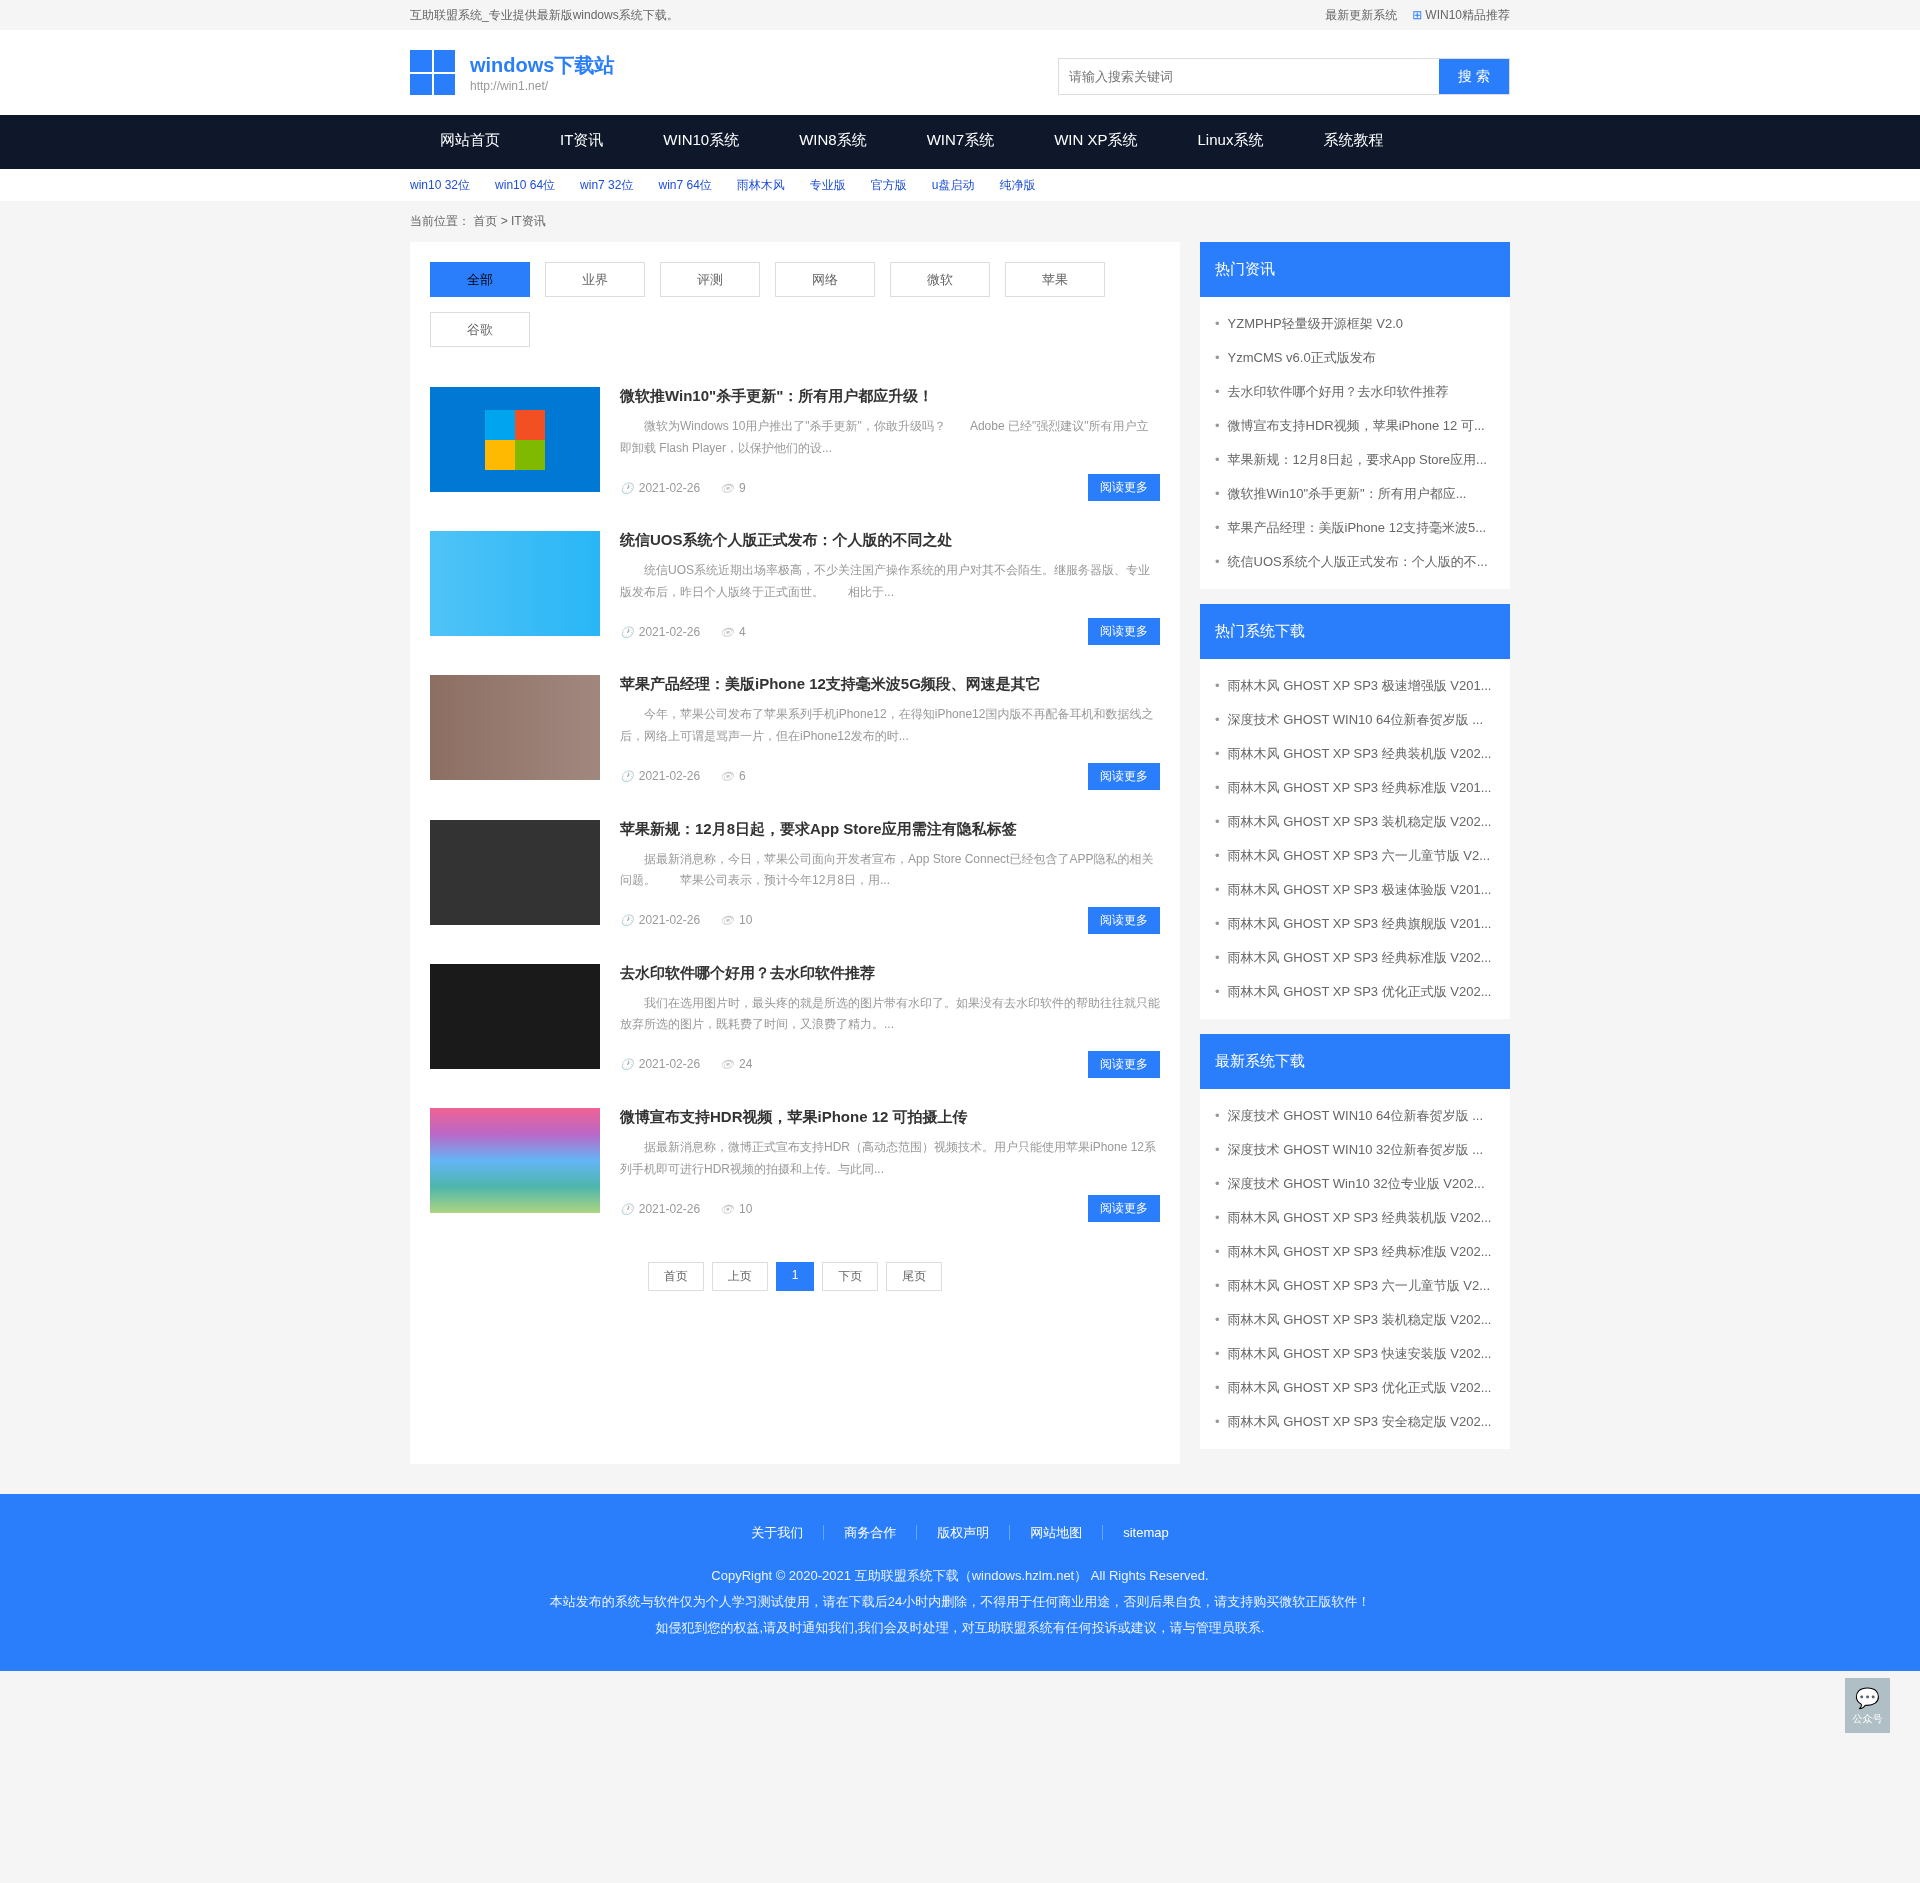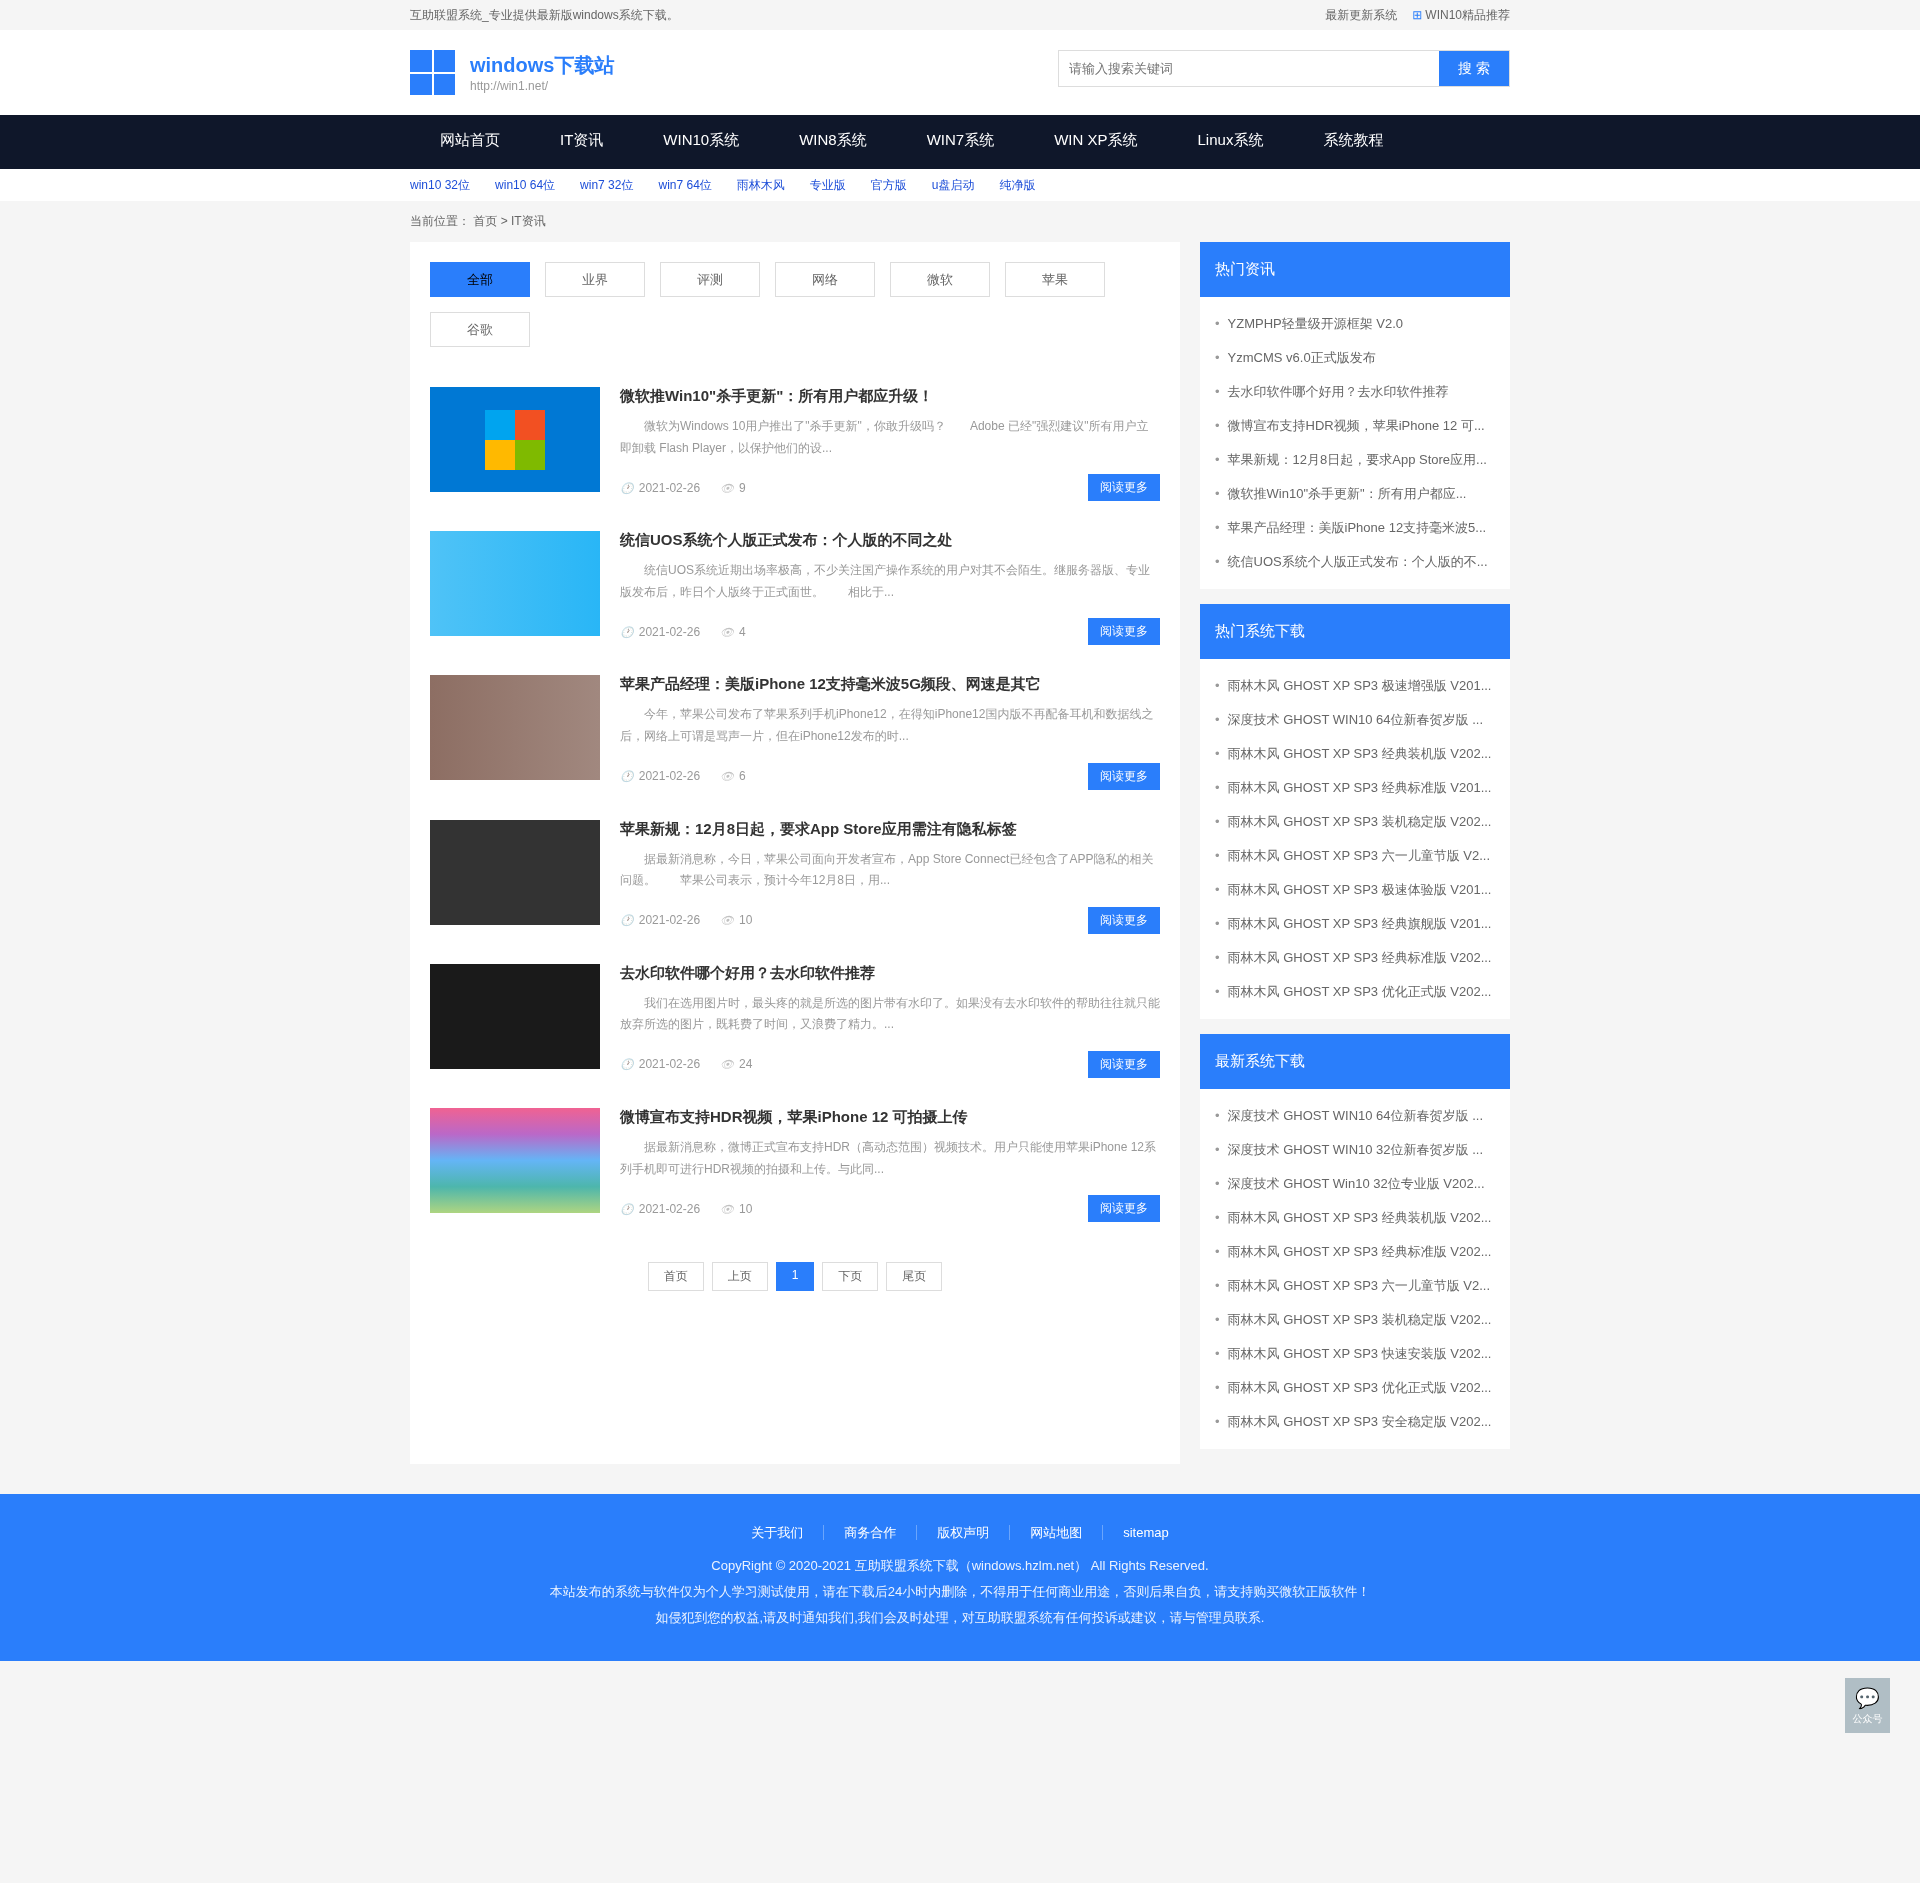--- a/index.html
+++ b/index.html
@@ -7,21 +7,21 @@
 a{text-decoration:none;color:inherit}
 ul{list-style:none}
 .wrapper{width:1100px;margin:0 auto}
 .topbar{background:#f5f5f5;height:30px;line-height:30px;font-size:12px;color:#666}
 .topbar .wrapper{display:flex;justify-content:space-between}
 .topbar-right{display:flex;gap:15px}
 .topbar-right span{color:#666}
 .win10-rec{color:#666}
 .win10-rec::before{content:"⊞";color:#2a7efb;margin-right:3px}
 .header{background:#fff;padding:20px 0}
-.header .wrapper{display:flex;justify-content:space-between;align-items:flex-start}
+.header .wrapper{display:flex;justify-content:space-between;align-items:flex-end}
 .logo-box{display:flex;align-items:center;gap:15px}
 .logo-icon{width:45px;height:45px;background:#2a7efb;position:relative}
 .logo-icon::before{content:"";position:absolute;width:100%;height:2px;background:#fff;top:48%}
 .logo-icon::after{content:"";position:absolute;width:2px;height:100%;background:#fff;left:48%}
 .logo-text h1{font-size:20px;color:#2a7efb;font-weight:bold}
 .logo-text p{font-size:12px;color:#999}
 .search-box{display:flex;border:1px solid #ddd}
 .search-input{width:380px;height:35px;border:none;padding:0 10px;font-size:13px;outline:none}
 .search-btn{width:70px;height:35px;background:#2a7efb;color:#fff;border:none;cursor:pointer;font-size:14px}
 .nav{background:#0f172a;height:54px}
@@ -60,21 +60,21 @@
 .read-more{background:#2a7efb;color:#fff;padding:5px 12px;font-size:12px;border-radius:0;cursor:pointer;border:none}
 .pagination{display:flex;justify-content:center;gap:8px;margin-top:25px}
 .page-btn{padding:5px 15px;border:1px solid #ddd;font-size:12px;color:#666;cursor:pointer;background:#fff}
 .page-btn.active{background:#2a7efb;color:#fff;border-color:#2a7efb}
 .sidebar-box{background:#fff;margin-bottom:15px}
 .sidebar-title{background:#2a7efb;color:#fff;padding:18px 15px;font-size:15px;font-weight:normal}
 .sidebar-list{padding:10px 15px}
 .sidebar-list li{font-size:13px;color:#666;padding:8px 0;white-space:nowrap;overflow:hidden;text-overflow:ellipsis;cursor:pointer}
 .sidebar-list li::before{content:"•";margin-right:8px;color:#999}
 .footer{background:#2a7efb;color:#fff;padding:30px 0;text-align:center;font-size:13px}
-.footer-links{margin-bottom:11px}
+.footer-links{margin-bottom:21px}
 .footer-links span{padding:0 20px;border-right:1px solid rgba(255,255,255,0.3);cursor:pointer}
 .footer-links span:last-child{border-right:none}
 .footer p{line-height:2;opacity:0.9}
 .float-btn{position:fixed;right:30px;bottom:150px;width:45px;height:55px;background:#b0bec5;border-radius:0;display:flex;flex-direction:column;align-items:center;justify-content:center;color:#fff;font-size:10px;cursor:pointer}
 .float-btn::before{content:"💬";font-size:20px;margin-bottom:2px}
 </style>
 </head>
 <body>
 
 <div class="topbar">

